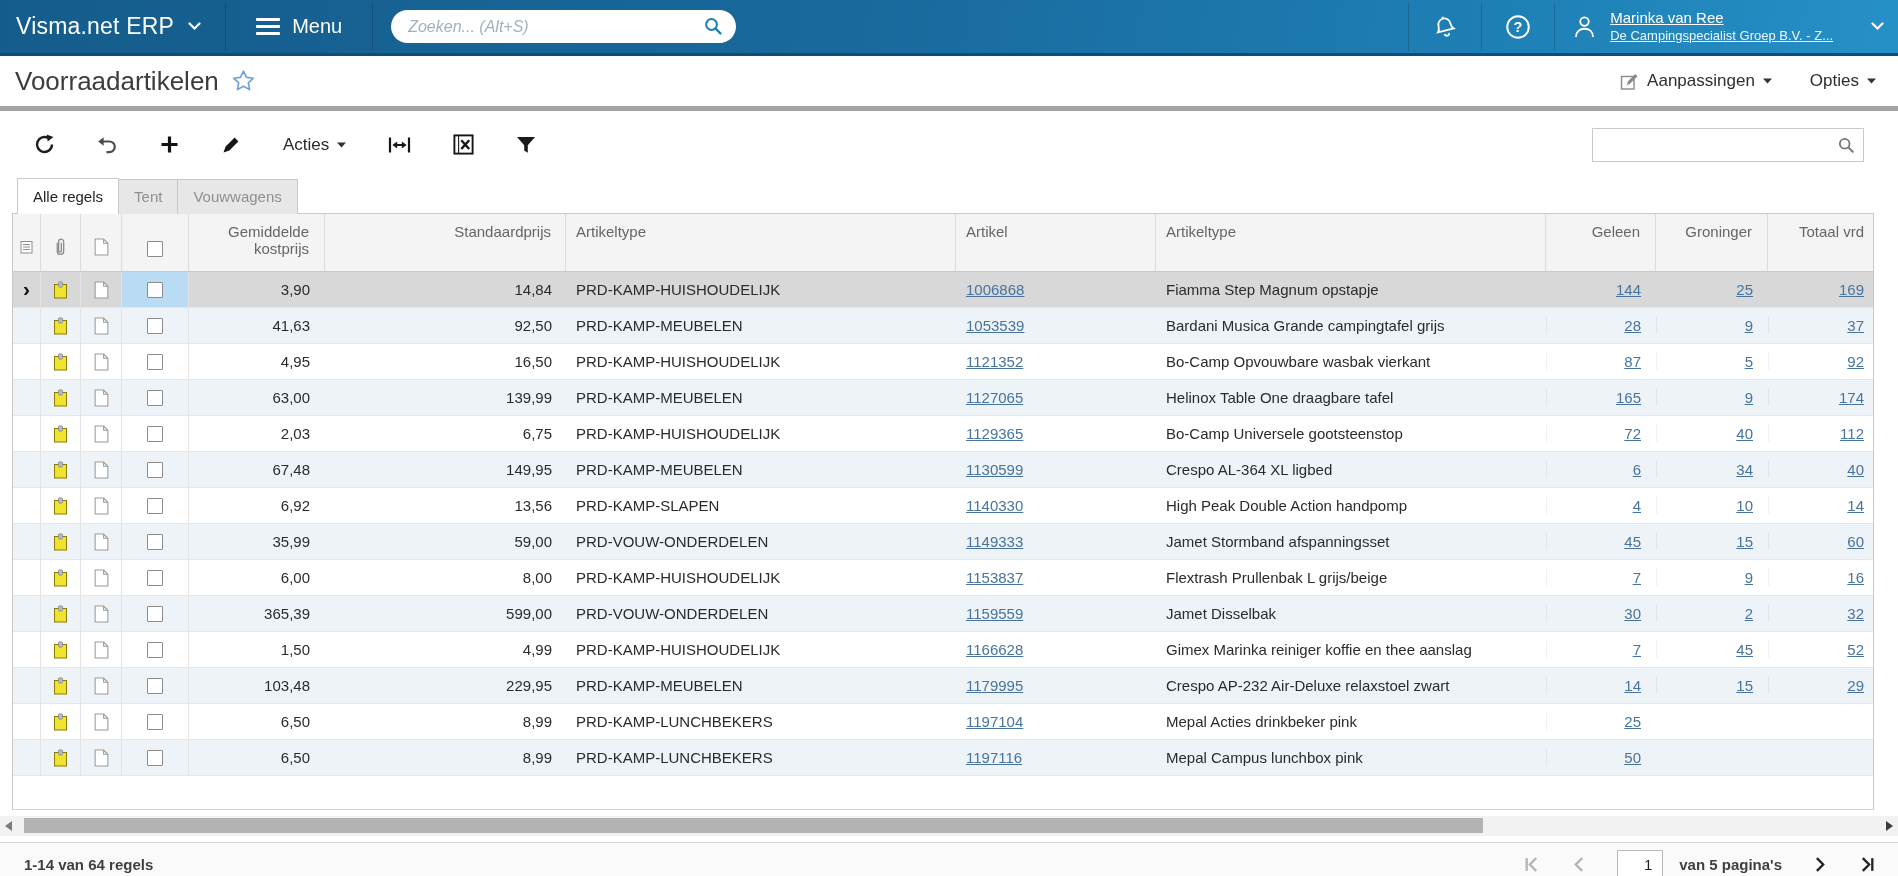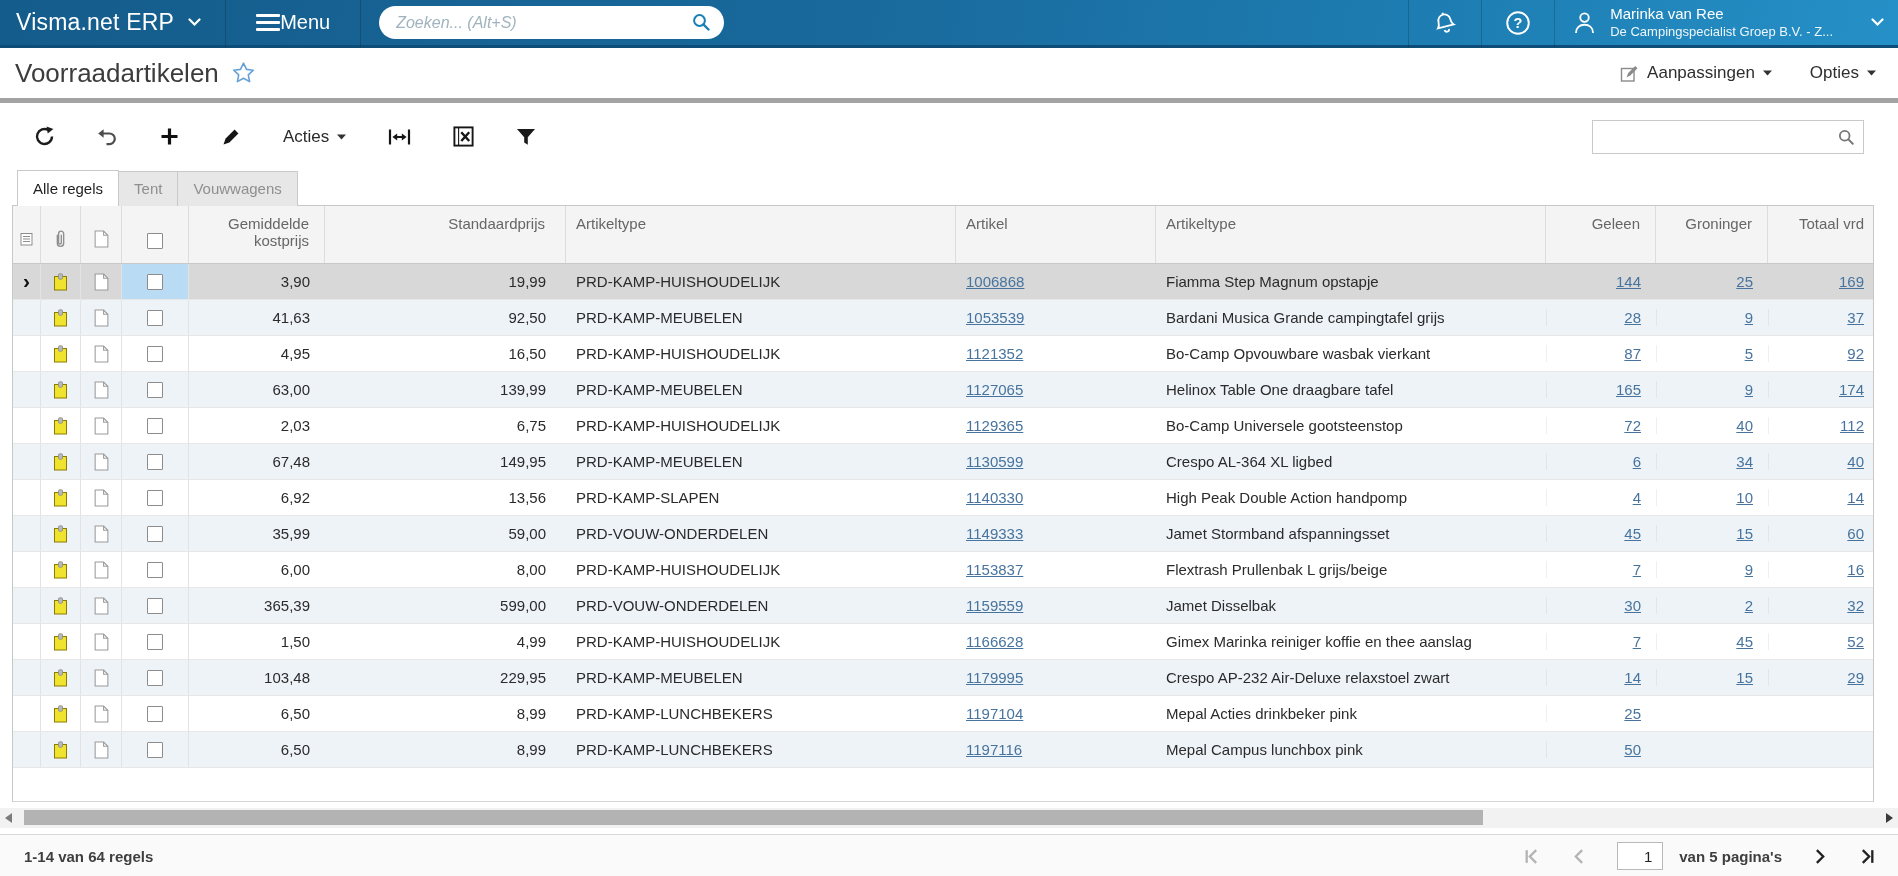--- a/index.html
+++ b/index.html
@@ -1,36 +1,36 @@
 <!DOCTYPE html>
 <html><head>
 <meta charset="utf-8">
 <style>
   * { box-sizing: border-box; margin: 0; padding: 0; }
   html,body { width:1898px; height:876px; overflow:hidden; background:#fff;
     font-family:"Liberation Sans", sans-serif; }
 
   
-  .topbar { height:48px; display:flex; align-items:center;
+  .topbar { height:56px; display:flex; align-items:center;
     background:linear-gradient(100deg,#145c8b 0%,#19699c 45%,#1e7fb4 78%,#2590c7 100%);
     border-bottom:3px solid #0e4d78; color:#fff; }
   .brand { font-size:23px; padding-left:16px; letter-spacing:.2px; display:flex; align-items:center; gap:14px; cursor:pointer; }
   .tb-div { width:1px; height:48px; background:rgba(0,0,0,.18); }
-  .menu-btn { display:flex; align-items:center; padding:0 30px; height:45px; cursor:pointer; }
+  .menu-btn { display:flex; align-items:center; gap:12px; padding:0 30px; height:45px; cursor:pointer; }
   .menu-btn .burger { display:flex; flex-direction:column; gap:4px; }
   .menu-btn .burger span { display:block; width:24px; height:3px; background:#fff; border-radius:1px; }
   .menu-label { font-size:20px; }
   .tb-search { margin-left:18px; position:relative; }
   .tb-search input { width:345px; height:33px; border:none; border-radius:17px; padding:0 44px 0 17px;
     font-size:16px; font-style:italic; color:#333; outline:none; font-family:"Liberation Sans",sans-serif; }
   .tb-search input::placeholder { color:#9fb2bd; font-style:italic; }
   .tb-search svg { position:absolute; right:13px; top:7px; }
   .tb-right { margin-left:auto; display:flex; align-items:center; height:45px; }
   .tb-icon { width:72px; height:45px; display:flex; align-items:center; justify-content:center; cursor:pointer; }
-  .userblock { display:flex; align-items:center; gap:12px; padding:0 14px 0 16px; cursor:pointer; }
+  .userblock { display:flex; align-items:center; gap:12px; padding:0 14px 0 16px; cursor:pointer;text-decoration:underline; }
   .user-texts { line-height:1.25; }
   .user-name { font-size:15px; }
   .user-org { font-size:13px; color:rgba(255,255,255,.92); }
 
   
   .titlebar { height:55px; display:flex; align-items:center; border-bottom:5px solid #a3a3a3; background:#fff; }
   .page-title { font-size:26px; color:#3c3c3c; padding-left:15px; font-weight:400; }
   .fav-star { margin-left:12px; margin-top:3px; cursor:pointer; }
   .title-right { margin-left:auto; display:flex; align-items:center; gap:38px; padding-right:22px; font-size:17px; color:#2e2e2e;padding-left:10px; }
   .tr-item { display:flex; align-items:center; gap:8px; cursor:pointer; }
@@ -60,21 +60,21 @@
   .trow.alt { background:#eef3f8; }
   .trow.selected { background:#d8d8d8; }
   .trow.selected .cbcell { background:#b9dcf4; height:100%; display:flex; align-items:center; justify-content:center; }
 
   
   .col-sel  { flex:0 0 28px;  display:flex; align-items:center; justify-content:center; }
   .col-att  { flex:0 0 40px;  display:flex; align-items:center; justify-content:center; }
   .col-doc  { flex:0 0 41px;  display:flex; align-items:center; justify-content:center; }
   .col-cb   { flex:0 0 67px;  display:flex; align-items:center; justify-content:center; }
   .col-kost { flex:0 0 136px; text-align:right; padding-right:15px; }
-  .col-std  { flex:0 0 241px; text-align:right; padding-right:20px; }
+  .col-std  { flex:0 0 241px; text-align:right; padding-right:14px; }
   .col-type { flex:0 0 390px; text-align:left; padding-left:10px; }
   .col-art  { flex:0 0 200px; text-align:left; padding-left:10px; }
   .col-oms  { flex:0 0 390px; text-align:left; padding-left:10px; }
   .col-gel  { flex:0 0 110px; text-align:right; padding-right:15px; }
   .col-gro  { flex:0 0 112px; text-align:right; padding-right:15px; }
   .col-tot  { flex:0 0 105px; text-align:right; padding-right:9px; }
 
   .trow .col-sel, .trow .col-att, .trow .col-doc, .trow .col-cb { border-right:1px solid #e3e3e3; height:100%; }
   .trow .col-gel, .trow .col-gro, .trow .col-tot { border-left:1px solid transparent; }
   .trow.alt .col-gel, .trow.alt .col-gro, .trow.alt .col-tot { border-left-color:#e0e6ec; }
@@ -305,21 +305,21 @@
     <div class="col-doc">
       <svg width="15" height="18" viewBox="0 0 14 17">
         <path d="M1 1 h8 l4 4 v11 h-12 z" fill="#fff" stroke="#9a9a9a"></path>
         <path d="M9 1 v4 h4" fill="none" stroke="#9a9a9a"></path>
       </svg>
     </div>
     <div class="col-cb cbcell">
           <span class="cb"></span>
         </div>
     <div class="col-kost">3,90</div>
-    <div class="col-std">19,99</div>
+    <div class="col-std">14,84</div>
     <div class="col-type">PRD-KAMP-HUISHOUDELIJK</div>
     <div class="col-art"><a class="lnk">1006868</a></div>
     <div class="col-oms">Fiamma Step Magnum opstapje</div>
     <div class="col-gel"><a class="lnk">144</a></div>
     <div class="col-gro"><a class="lnk">25</a></div>
     <div class="col-tot"><a class="lnk">169</a></div>
   </div>
       <div class="trow alt">
     <div class="col-sel"></div>
     <div class="col-att">

